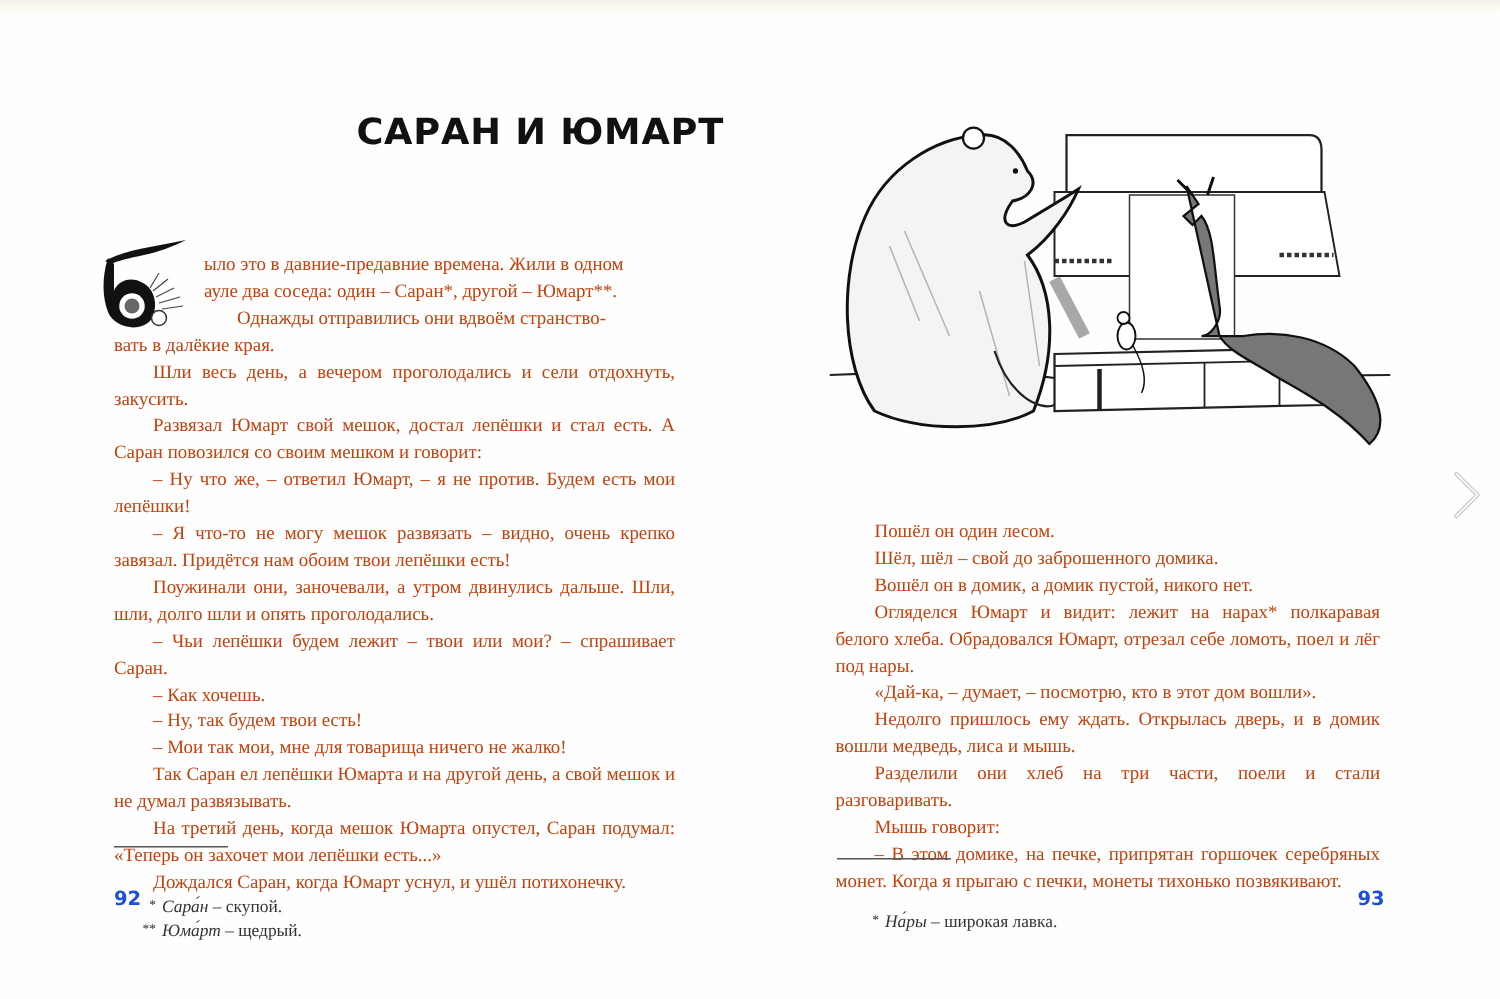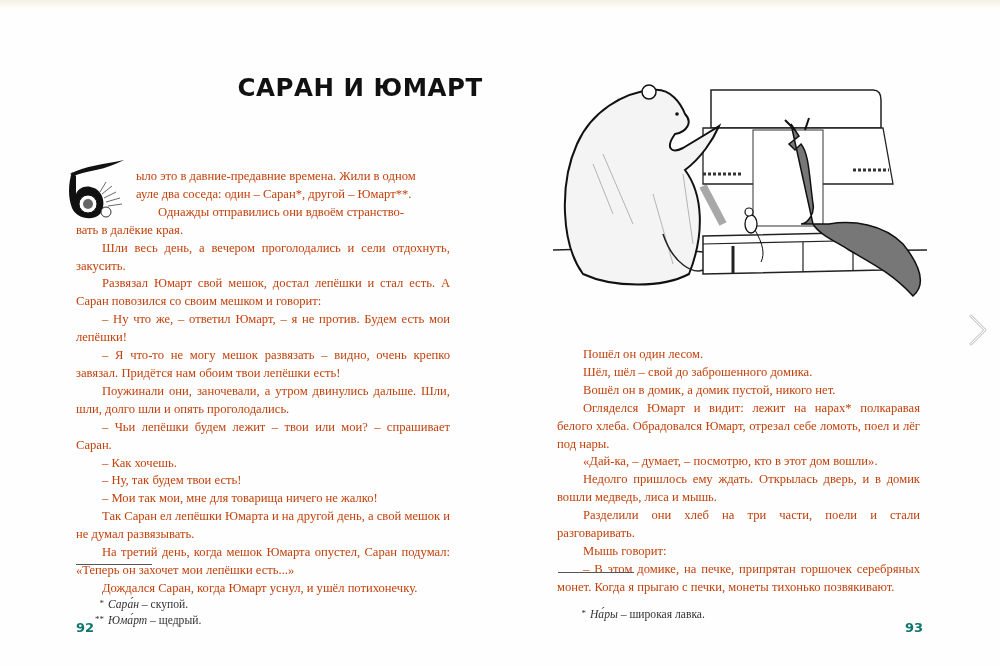--- a/index.html
+++ b/index.html
@@ -41,22 +41,22 @@
     .first-lines p { text-indent:0; }
     .first-lines .l3 { margin-left:-4px; text-indent:26px; }
 
     .footnote-rule { position:absolute; height:1px; background:#555; width:76px; }
     .footnotes { position:absolute; font-size:11.6px; line-height:15px; color:#333;margin-top:30px; }
     .footnotes .fn { white-space:nowrap; }
     .footnotes .star { display:inline-block; width:20px; text-align:right; margin-right:4px; font-size:9px; vertical-align:2px; }
     .footnotes i { font-style:italic; }
 
     .page-number {
-      position:absolute; top:620px;
-      font-family:"DejaVu Sans", sans-serif; font-weight:bold; font-size:13px; color:#0f766e;
+      position:absolute; top:592px;
+      font-family:"DejaVu Sans", sans-serif; font-weight:bold; font-size:13px; color:#1d4ed8;
     }
     .illustration { position:absolute; left:553px; top:74px; width:374px; height:232px; }
     .next-arrow {
       position:absolute; left:965px; top:312px; width:24px; height:36px; cursor:pointer;
     }
   </style>
 </head>
 <body>
 
 <div class="top-strip"></div>

